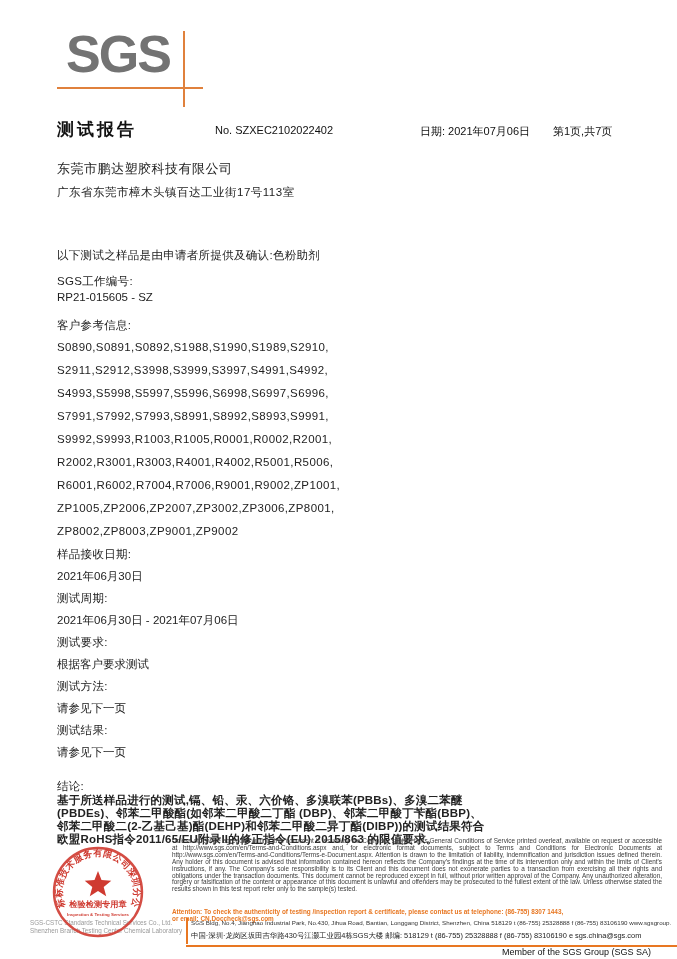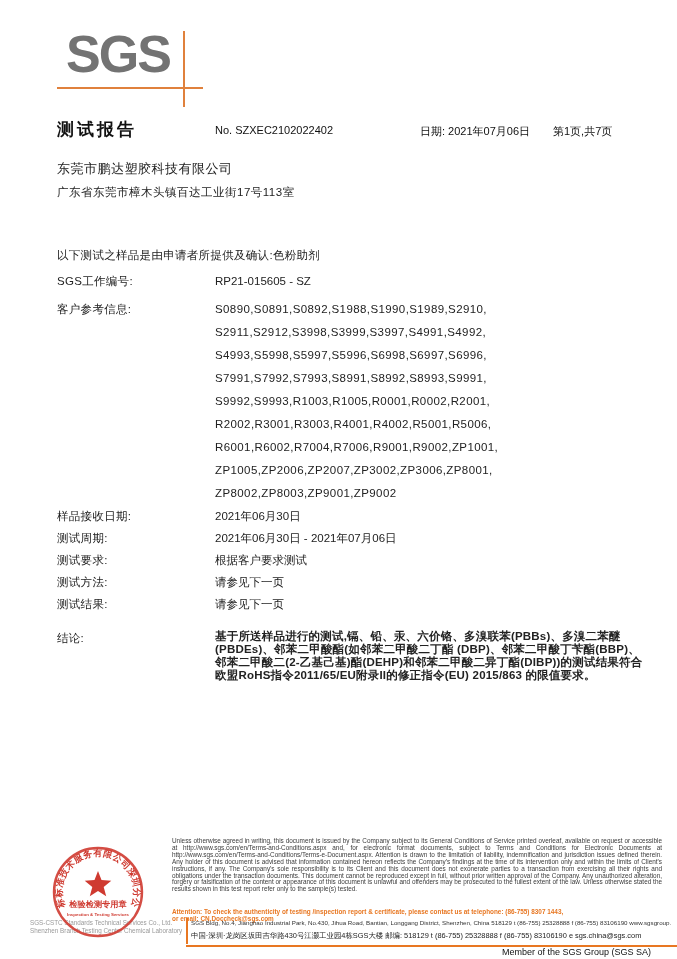--- a/index.html
+++ b/index.html
@@ -29,21 +29,21 @@
   .report-no{ position:absolute; left:215px; top:124px; font-size:11px; color:#111; }
   .report-date{ position:absolute; left:420px; top:124px; font-size:11px; color:#111;text-align:right; }
   .page-info{ position:absolute; left:553px; top:124px; font-size:11px; color:#111; }
 
   .company-name{ position:absolute; left:57px; top:160px; font-size:13px; letter-spacing:0.5px; color:#222; }
   .company-address{ position:absolute; left:57px; top:185px; font-size:11.5px; letter-spacing:0.5px; color:#222; }
 
   
   .fields{ position:absolute; left:57px; top:247px; width:586px; font-size:11.5px; color:#222; }
   .statement{ line-height:16px; margin-bottom:10px; letter-spacing:0.3px; }
-  .row{ display:flex; margin-bottom:9px; }
+  .row{ display:flex; margin-bottom:9px;flex-direction:column; }
   .row .lbl{ width:158px; flex:none; line-height:16px; letter-spacing:0.3px; }
   .row .val{ flex:1; line-height:16px; }
   .row.tight{ margin-bottom:5px; }
   .ref-line{ line-height:23px; letter-spacing:0.4px; }
   .date-row{ margin-bottom:0; }
   .date-row .lbl, .date-row .val{ line-height:22px; }
   .concl-row{ margin-top:15px; }
   .concl-row .val{ line-height:13px; width:433px; flex:none; letter-spacing:0.2px;font-weight:bold; }
 
   

